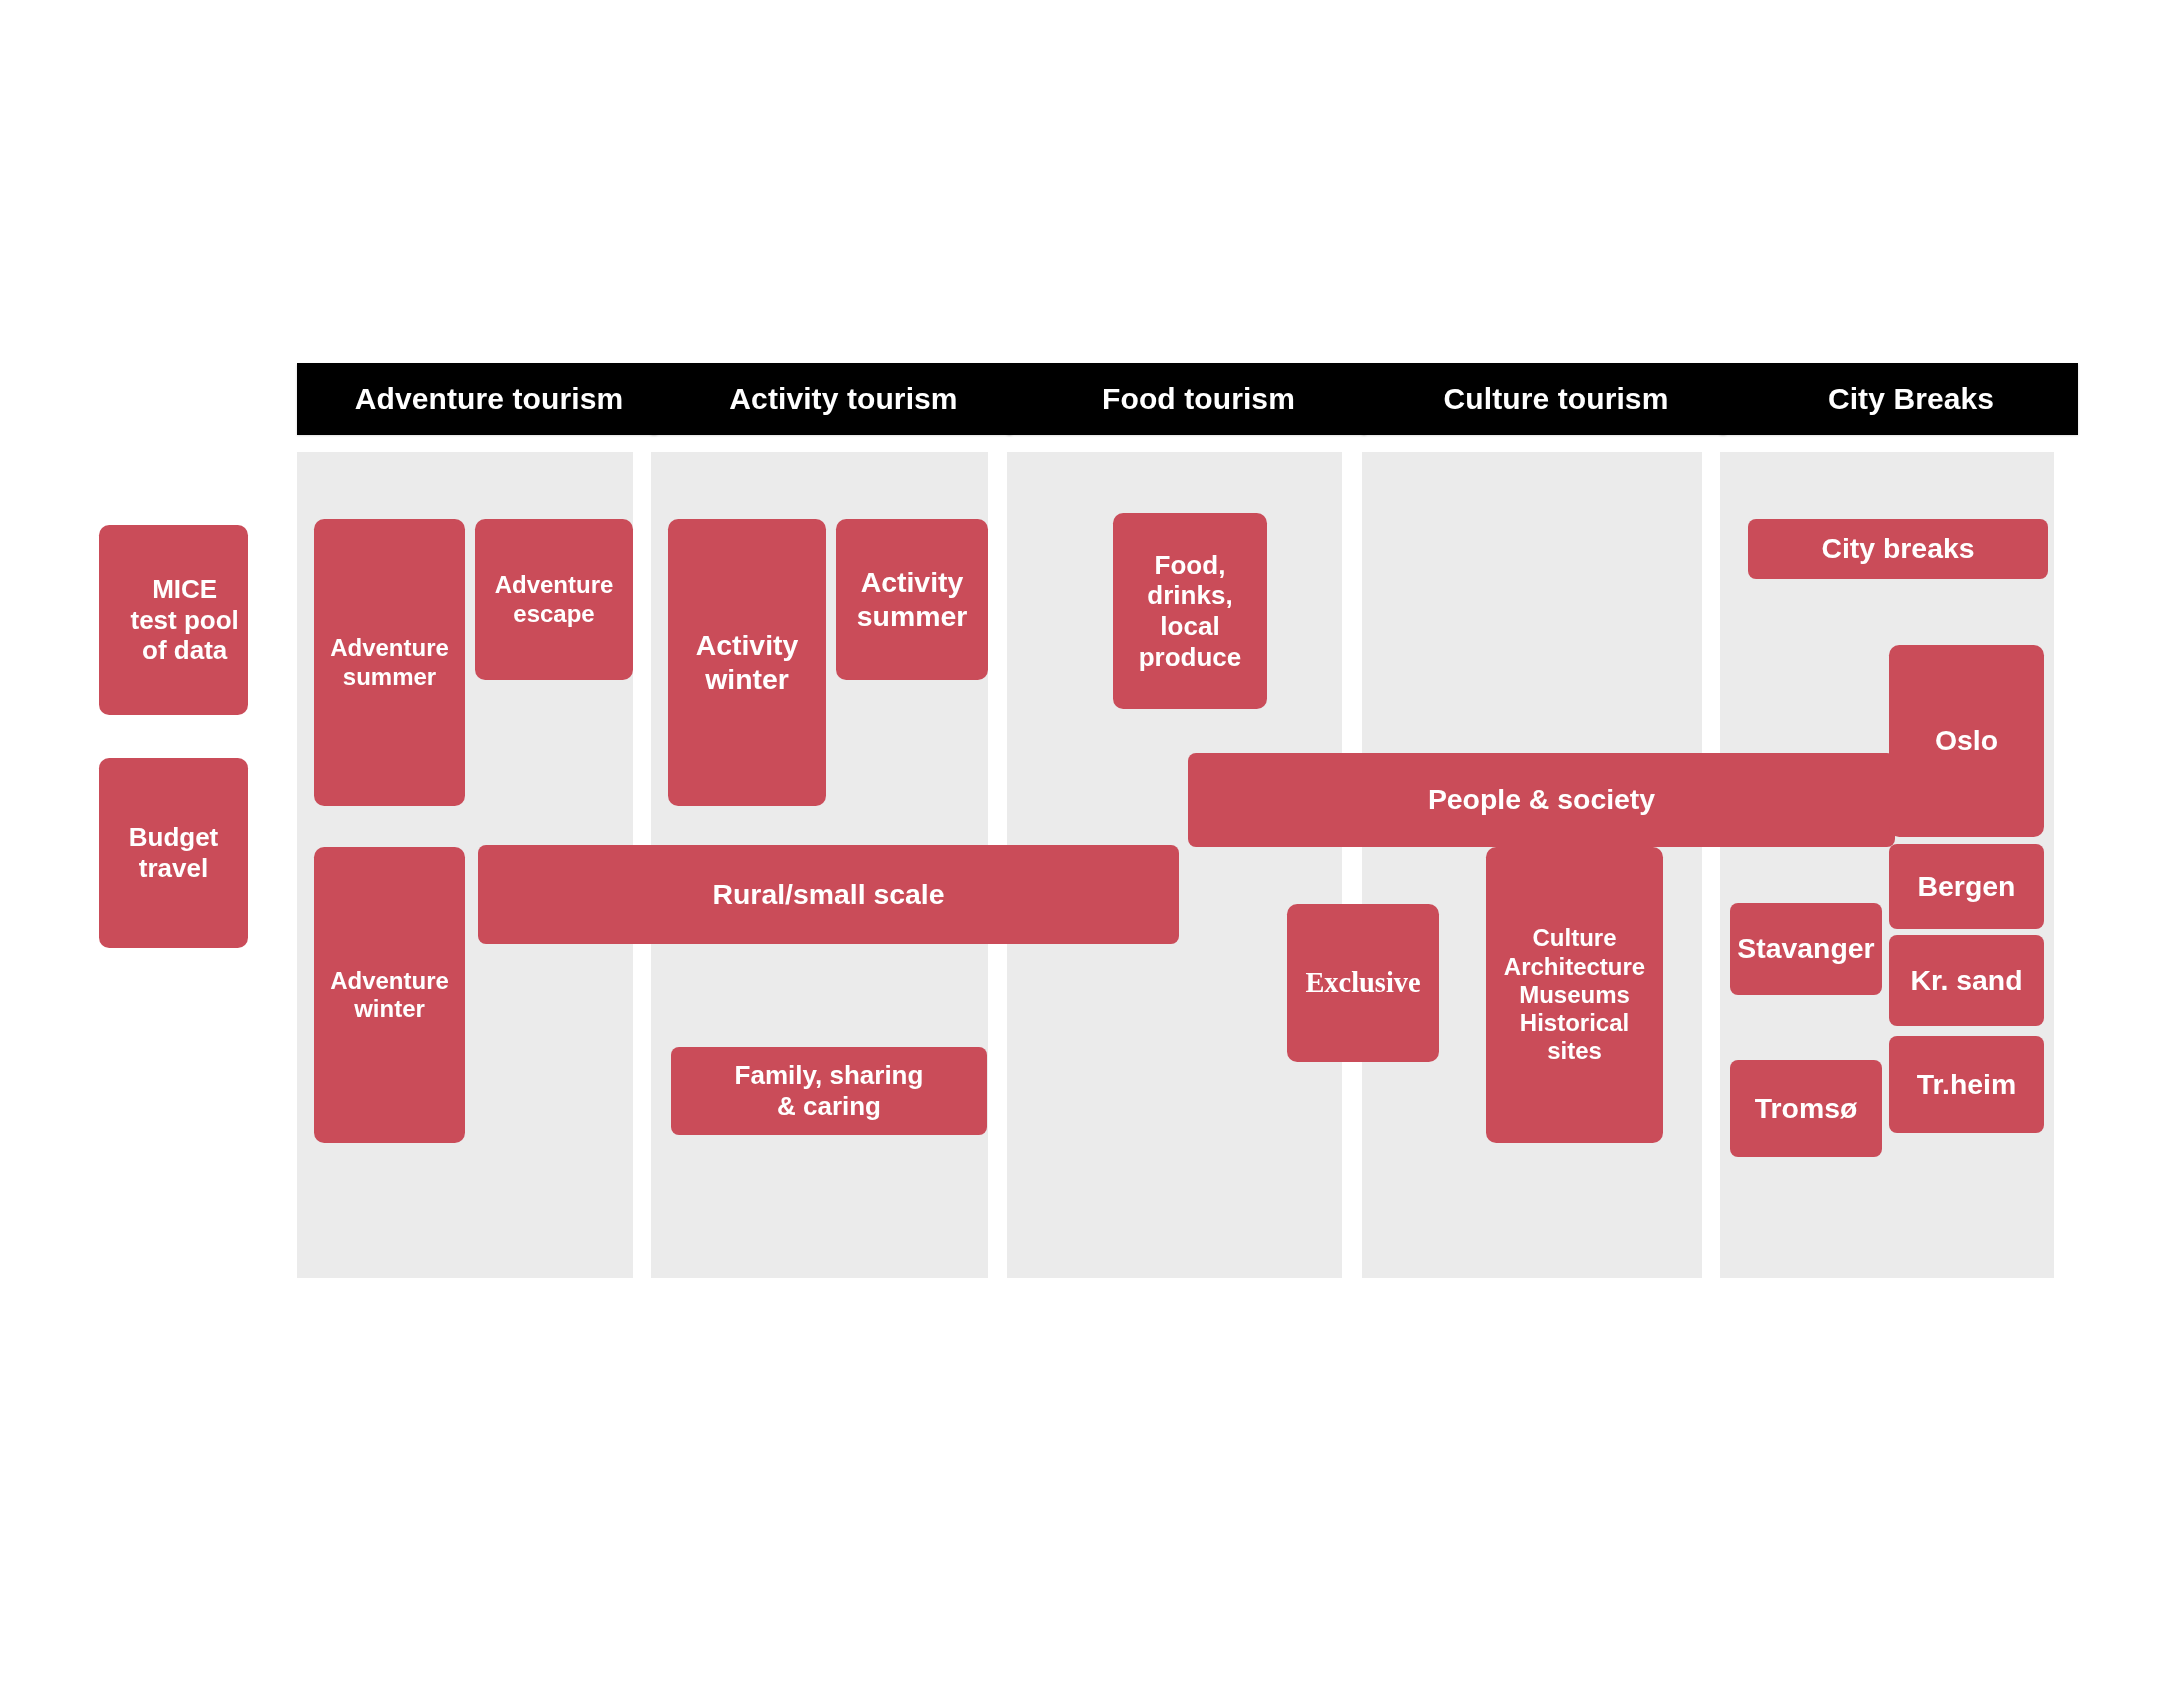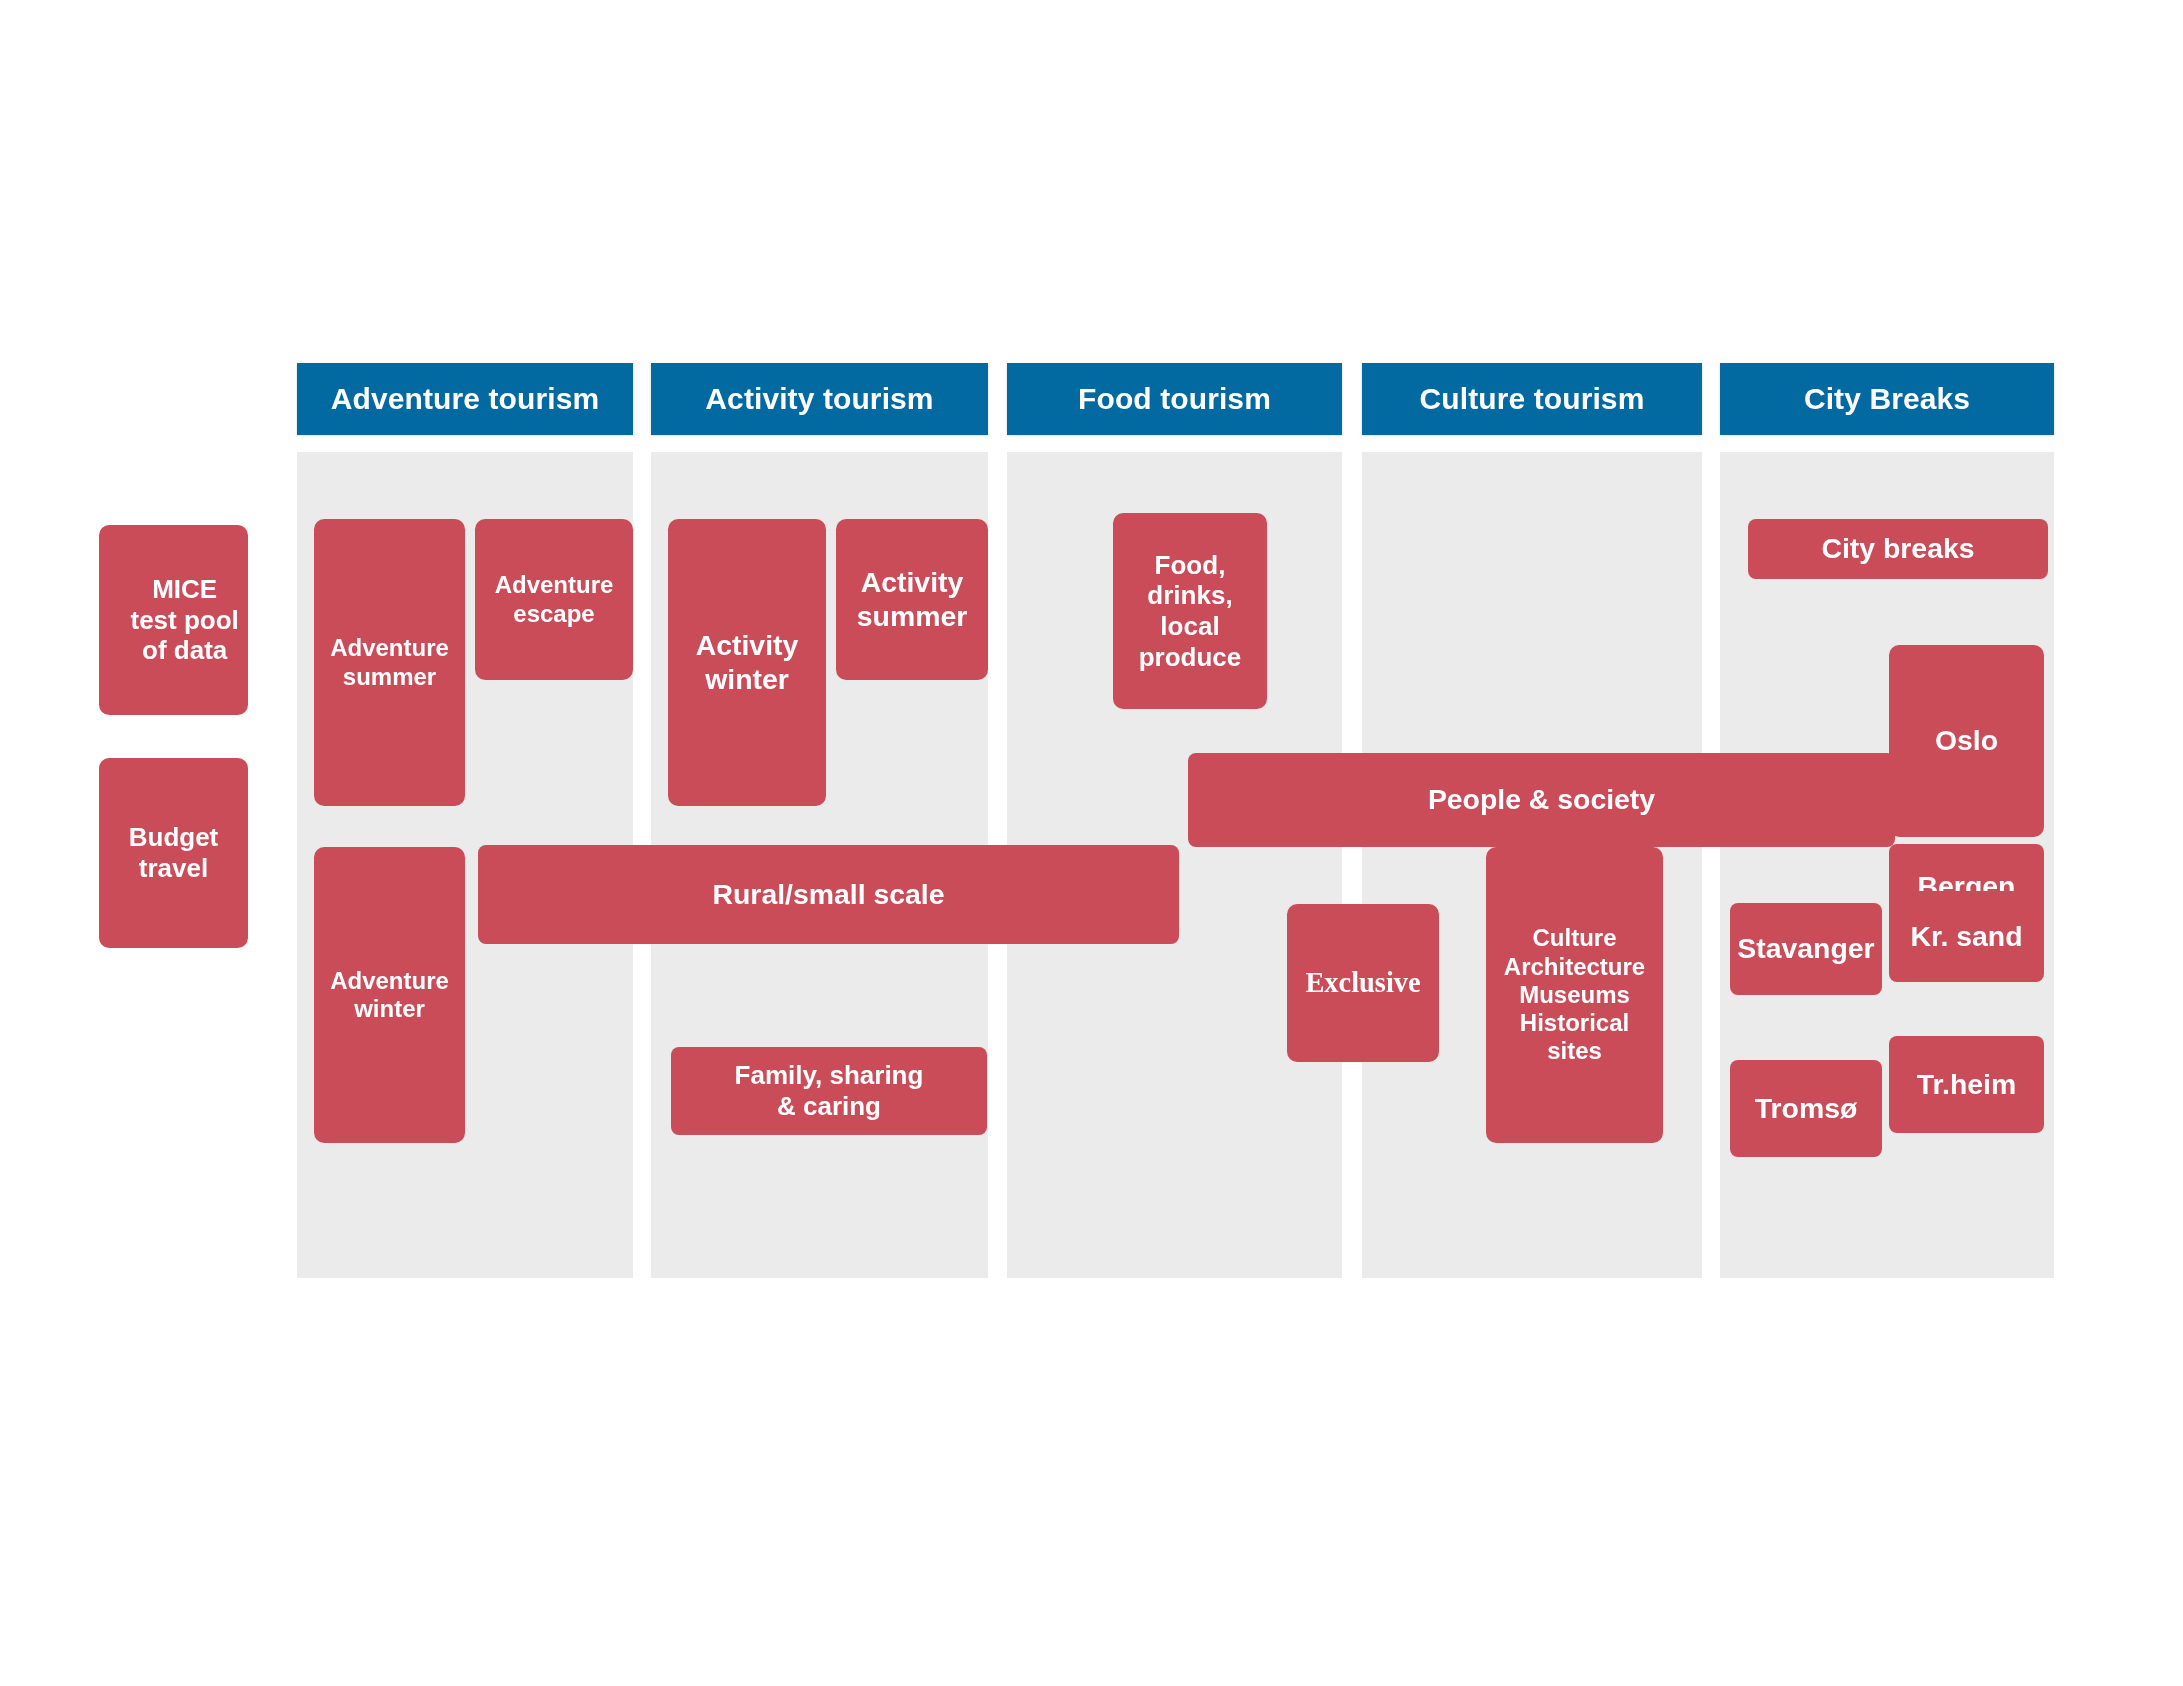--- a/index.html
+++ b/index.html
@@ -18,29 +18,30 @@
     position: absolute;
     left: 0;
     top: 0;
     width: 2183px;
     height: 1687px;
   }
 
   
   .col-header {
     position: absolute;
-    background: #0369a1;
+    background: #000000;
     color: #ffffff;
     display: flex;
     align-items: center;
     justify-content: center;
     font-weight: bold;
     font-size: 30px;
     letter-spacing: 0.1px;
     box-shadow: 0 1.1px 2.3px rgba(0,0,0,0.18);
+    padding-left: 24px;
   }
 
   
   .col-panel {
     position: absolute;
     background: #ebebeb;
   }
 
   
   .node {
@@ -122,19 +123,19 @@
   <div class="node fs-lg" style="left:1287px; top:904px; width:152px; height:158px;font-family:Liberation Serif, serif;">Exclusive</div>
   <div class="node fs-sm" style="left:1486px; top:847px; width:177px; height:296px;">Culture
 Architecture
 Museums
 Historical
 sites</div>
 
   <div class="node fs-lg flat" style="left:1748px; top:519px; width:300px; height:60px;">City breaks</div>
   <div class="node fs-lg" style="left:1889px; top:645px; width:155px; height:192px;">Oslo</div>
   <div class="node fs-lg flat" style="left:1889px; top:844px; width:155px; height:85px;">Bergen</div>
-  <div class="node fs-lg flat" style="left:1889px; top:891px; width:155px; height:91px;">Kr. sand</div>
+  <div class="node fs-lg flat" style="left:1889px; top:935px; width:155px; height:91px;">Kr. sand</div>
   <div class="node fs-lg flat" style="left:1889px; top:1036px; width:155px; height:97px;">Tr.heim</div>
   <div class="node fs-lg flat" style="left:1730px; top:903px; width:152px; height:92px;">Stavanger</div>
   <div class="node fs-lg flat" style="left:1730px; top:1060px; width:152px; height:97px;">Tromsø</div>
 
 </div>
 
 
 </body></html>

